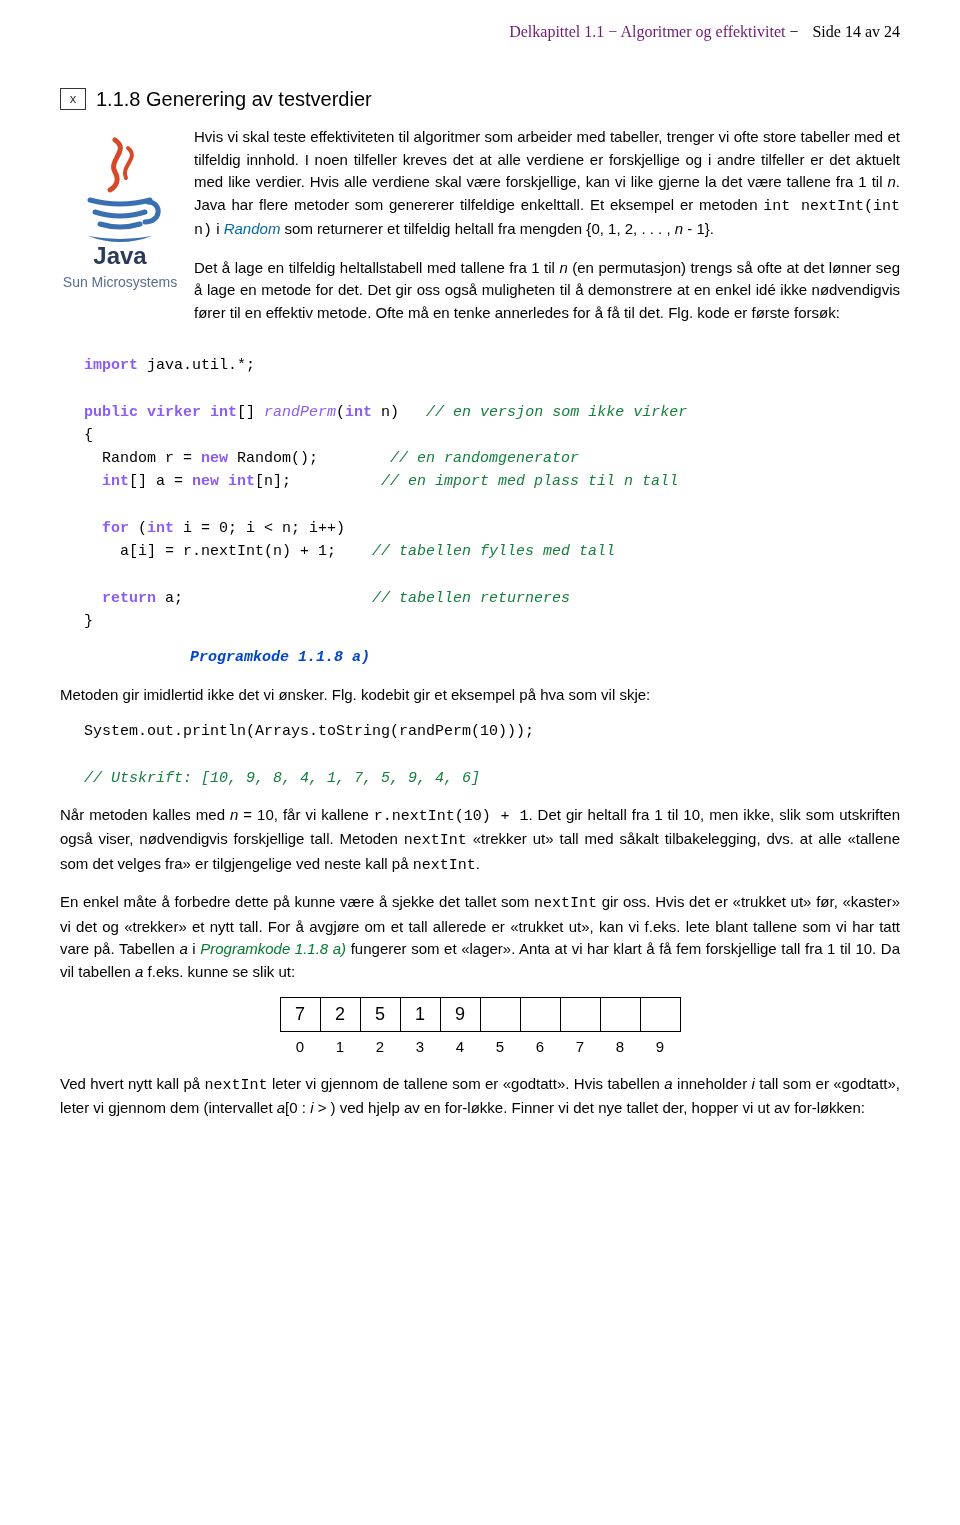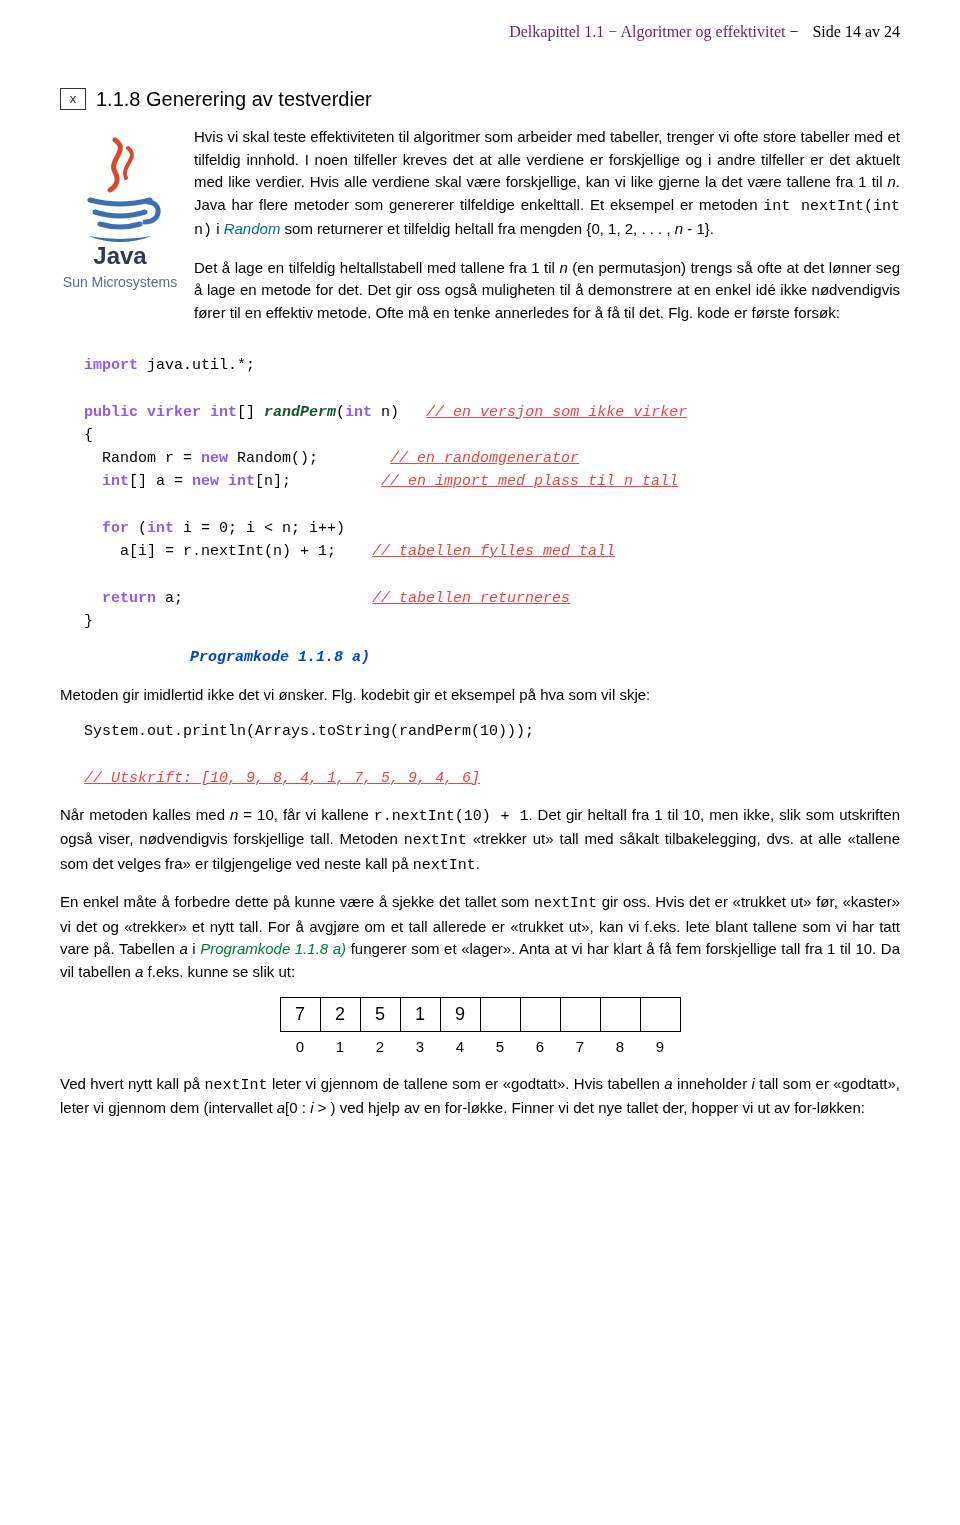--- a/index.html
+++ b/index.html
@@ -53,22 +53,22 @@
 .ref-blue { color: #0369a1; font-style: italic; }
 .ref-green { color: #007a2e; font-style: italic; }
 pre.code {
   font-family: "Courier New", monospace;
   font-size: 15px;
   line-height: 1.55;
   white-space: pre;
   margin: 10px 0 14px 24px;
 }
 .kw { color: #8b5cf6; font-weight: bold; }
-.fn { color: #14532d; font-weight: bold; font-style: italic; margin-top: 23px; }
-.cm { color: #ef4444; font-style: italic; text-decoration: underline; }
+.fn { color: #8b5cf6; font-weight: normal; font-style: italic; margin-top: 23px; }
+.cm { color: #15803d; font-style: italic; }
 .caption {
   display: block;
   font-family: "Courier New", monospace;
   font-size: 15px;
   color: #0047cc;
   font-weight: bold;
   font-style: italic;
   margin-left: 130px;
   margin-bottom: 14px;
 }

